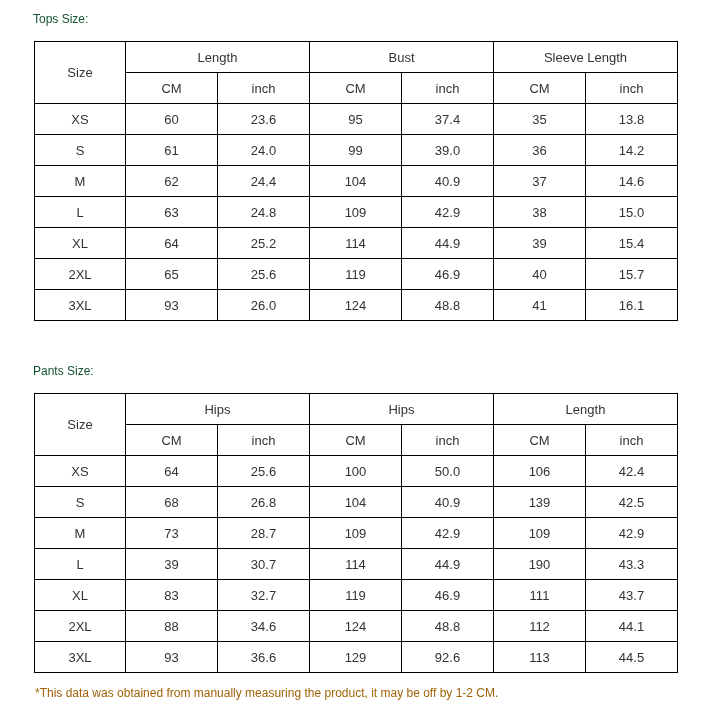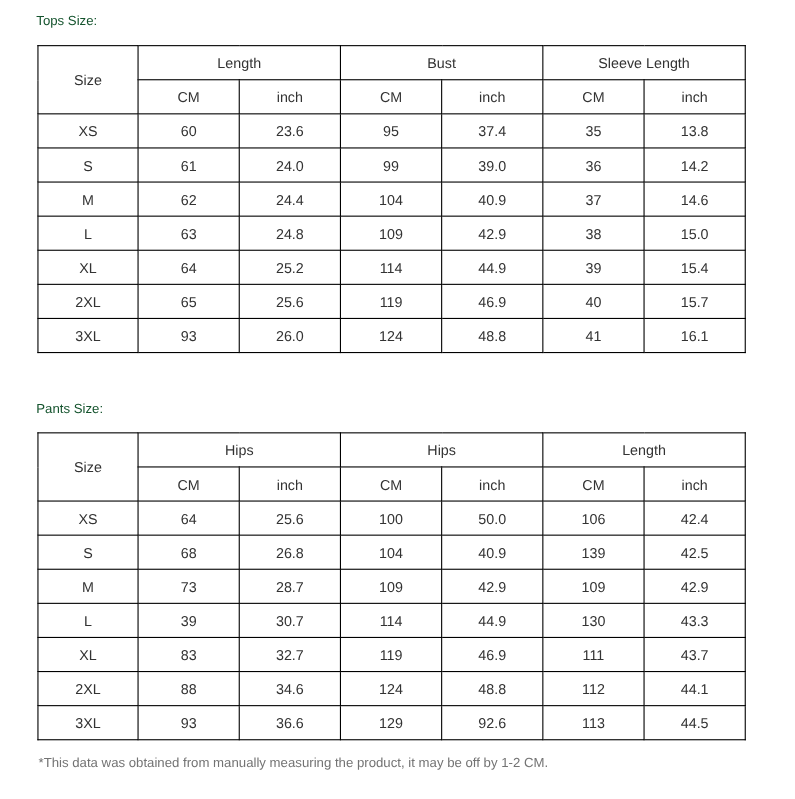--- a/index.html
+++ b/index.html
@@ -4,21 +4,21 @@
   <style>
     html, body { margin: 0; padding: 0; background: #ffffff; }
     body { width: 723px; height: 726px; position: relative; overflow: hidden;
       font-family: "Liberation Sans", "DejaVu Sans", sans-serif; color: #333333; }
     .caption { position: absolute; left: 33px; font-size: 12px; color: #14532d; }
     .tbl { position: absolute; left: 34px; border-collapse: collapse; table-layout: fixed; }
     .tbl td { border: 1px solid #000; text-align: center; vertical-align: middle;
       font-size: 13px; height: 30px; padding: 0; color: #333; }
     .tbl col.c0 { width: 91px; }
     .tbl col.cn { width: 92px; }
-    .note { position: absolute; left: 35px; top: 686px; font-size: 12px; color: #737373; }
+    .note { position: absolute; left: 35px; top: 686px; font-size: 12px; color: #a16207; }
   </style>
 </head>
 <body>
 
 <div class="caption" style="top:12px">Tops Size:</div>
 <table class="tbl" id="tops-table" style="top:41px">
     <colgroup>
       <col class="c0">
       <col class="cn">
       <col class="cn">
@@ -160,21 +160,21 @@
         <td>42.9</td>
         <td>109</td>
         <td>42.9</td>
       </tr>
       <tr>
         <td>L</td>
         <td>39</td>
         <td>30.7</td>
         <td>114</td>
         <td>44.9</td>
-        <td>130</td>
+        <td>190</td>
         <td>43.3</td>
       </tr>
       <tr>
         <td>XL</td>
         <td>83</td>
         <td>32.7</td>
         <td>119</td>
         <td>46.9</td>
         <td>111</td>
         <td>43.7</td>

